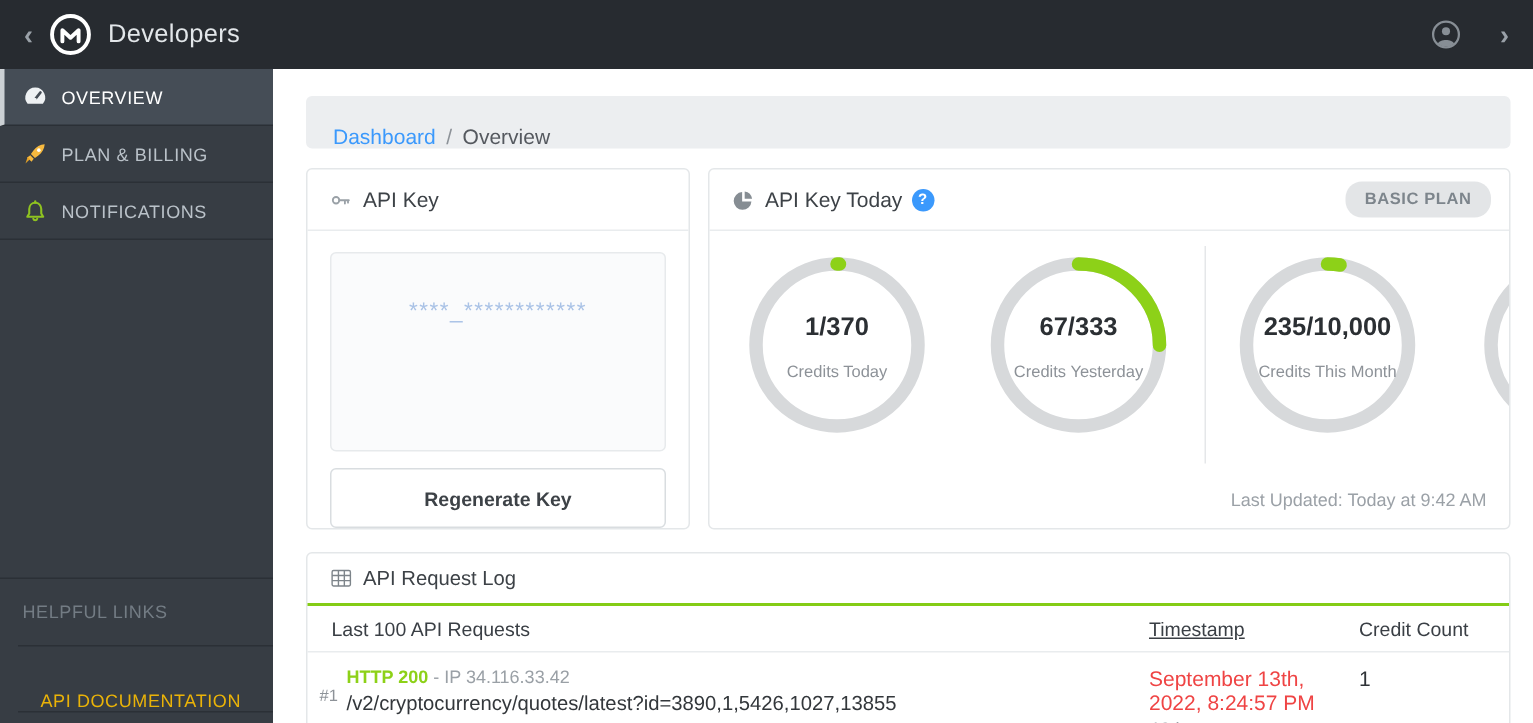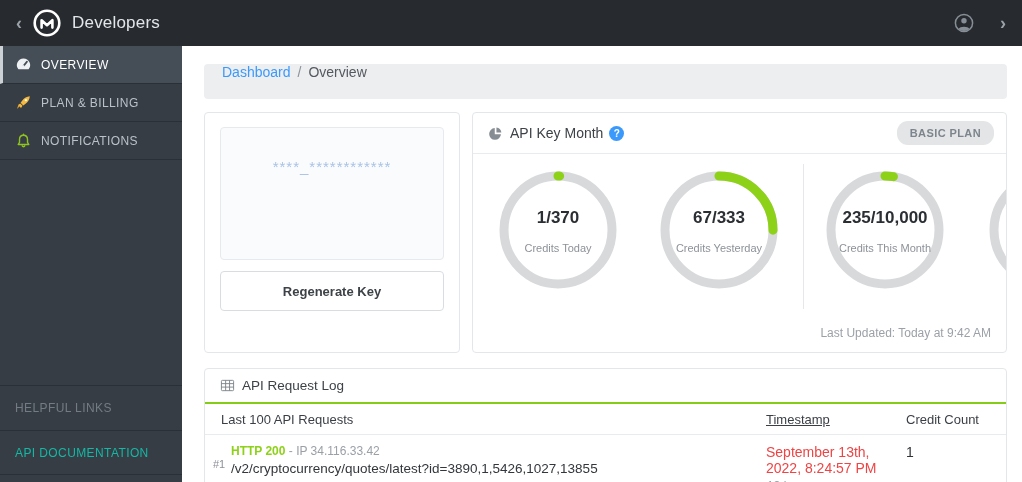--- a/index.html
+++ b/index.html
@@ -18,28 +18,28 @@
   
   .sidebar { position:absolute; left:0; top:46px; width:182px; height:436px; background:#373d44; }
   .side-item { height:38px; display:flex; align-items:center; padding-left:15px;
                border-bottom:1px solid #2b3036; color:#bac2c9; font-size:12px;
                letter-spacing:.4px; cursor:pointer; }
   .side-item .s-icon { width:17px; height:17px; margin-right:9px; flex:0 0 auto; }
   .side-item.active { background:#454d56; color:#fff; border-left:3px solid #ccd1d5; padding-left:12px; }
   .side-bottom { position:absolute; top:339px; left:0; width:182px; }
   .side-section { height:45px; display:flex; align-items:center; padding-left:15px;
                   border-top:1px solid #2b3036; color:#737c84; font-size:12px; letter-spacing:.4px; }
-  .side-link { height:45px; display:flex; align-items:center; padding-left:15px;
+  .side-link { height:45px; display:flex; align-items:flex-end; padding-left:15px;
                border-top:1px solid #2b3036; border-bottom:1px solid #2b3036;
-               color:#14b8a6; font-size:12px; letter-spacing:.4px; cursor:pointer; }
+               color:#eab308; font-size:12px; letter-spacing:.4px; cursor:pointer;margin-left:12px; }
 
   
   .content { position:absolute; left:182px; top:46px; width:840px; height:436px; background:#fff; }
   .breadcrumb { position:absolute; left:22px; top:18px; width:803px; height:35px;
-                background:#eceef0; border-radius:4px; display:flex; align-items:flex-start;
+                background:#eceef0; border-radius:4px; display:flex; align-items:flex-end;
                 padding-left:18px; font-size:14px; }
   .bc-link { color:var(--blue); cursor:pointer; }
   .bc-sep { color:#8d9298; margin:0 7px; }
   .bc-cur { color:#55595f; }
 
   .card { position:absolute; background:#fff; border:1px solid #e4e7e9; border-radius:4px; }
   .card-head { height:41px; border-bottom:1px solid #e9ecee; display:flex; align-items:center;
                padding:0 15px; font-size:14px; color:#3d4247; position:relative; }
   .card-head .h-icon { margin-right:7px; display:inline-flex; }
 
@@ -160,37 +160,46 @@
 
 <main class="content">
 
   <div class="breadcrumb">
     <span class="bc-link">Dashboard</span>
     <span class="bc-sep">/</span>
     <span class="bc-cur">Overview</span>
   </div>
 
   <section class="card key-card">
+    <div class="card-head">
+      <span class="h-icon">
+        <svg viewBox="0 0 16 16" width="15" height="15">
+          <circle cx="4.3" cy="8" r="2.3" fill="none" stroke="#9aa1a7" stroke-width="1.3"></circle>
+          <path d="M6.6 8h6.8M10.6 8v2.3M12.8 8v1.7" fill="none" stroke="#9aa1a7" stroke-width="1.3" stroke-linecap="round"></path>
+        </svg>
+      </span>
+      <span>API Key</span>
+    </div>
     <div class="key-body">
       <div class="key-box">
         <span>****_************</span>
       </div>
       <button class="regen-btn">Regenerate Key</button>
     </div>
   </section>
 
   <section class="card usage-card">
     <div class="card-head">
       <span class="h-icon">
         <svg viewBox="0 0 16 16" width="15" height="15">
           <path d="M7.2 2.2A6.3 6.3 0 1 0 13.8 8.8H7.2z" fill="#868d93"></path>
           <path d="M9 1.7a6.3 6.3 0 0 1 5.3 5.3H9z" fill="#868d93"></path>
         </svg>
       </span>
-      <span>API Key Month</span>
+      <span>API Key Today</span>
       <span class="help-badge">?</span>
       <span class="plan-badge">BASIC PLAN</span>
     </div>
     <div class="usage-body">
 
       <div class="donut" style="left:25px">
         <svg viewBox="0 0 120 120">
           <circle cx="60" cy="60" r="54" fill="none" stroke="#d7d9db" stroke-width="9"></circle>
           <circle cx="60" cy="60" r="54" fill="none" stroke-width="9" stroke-linecap="round" transform="rotate(-90 60 60)" stroke="#8dd118" stroke-dasharray="1.6964600329384882 339.29200658769764"></circle>
         </svg>

